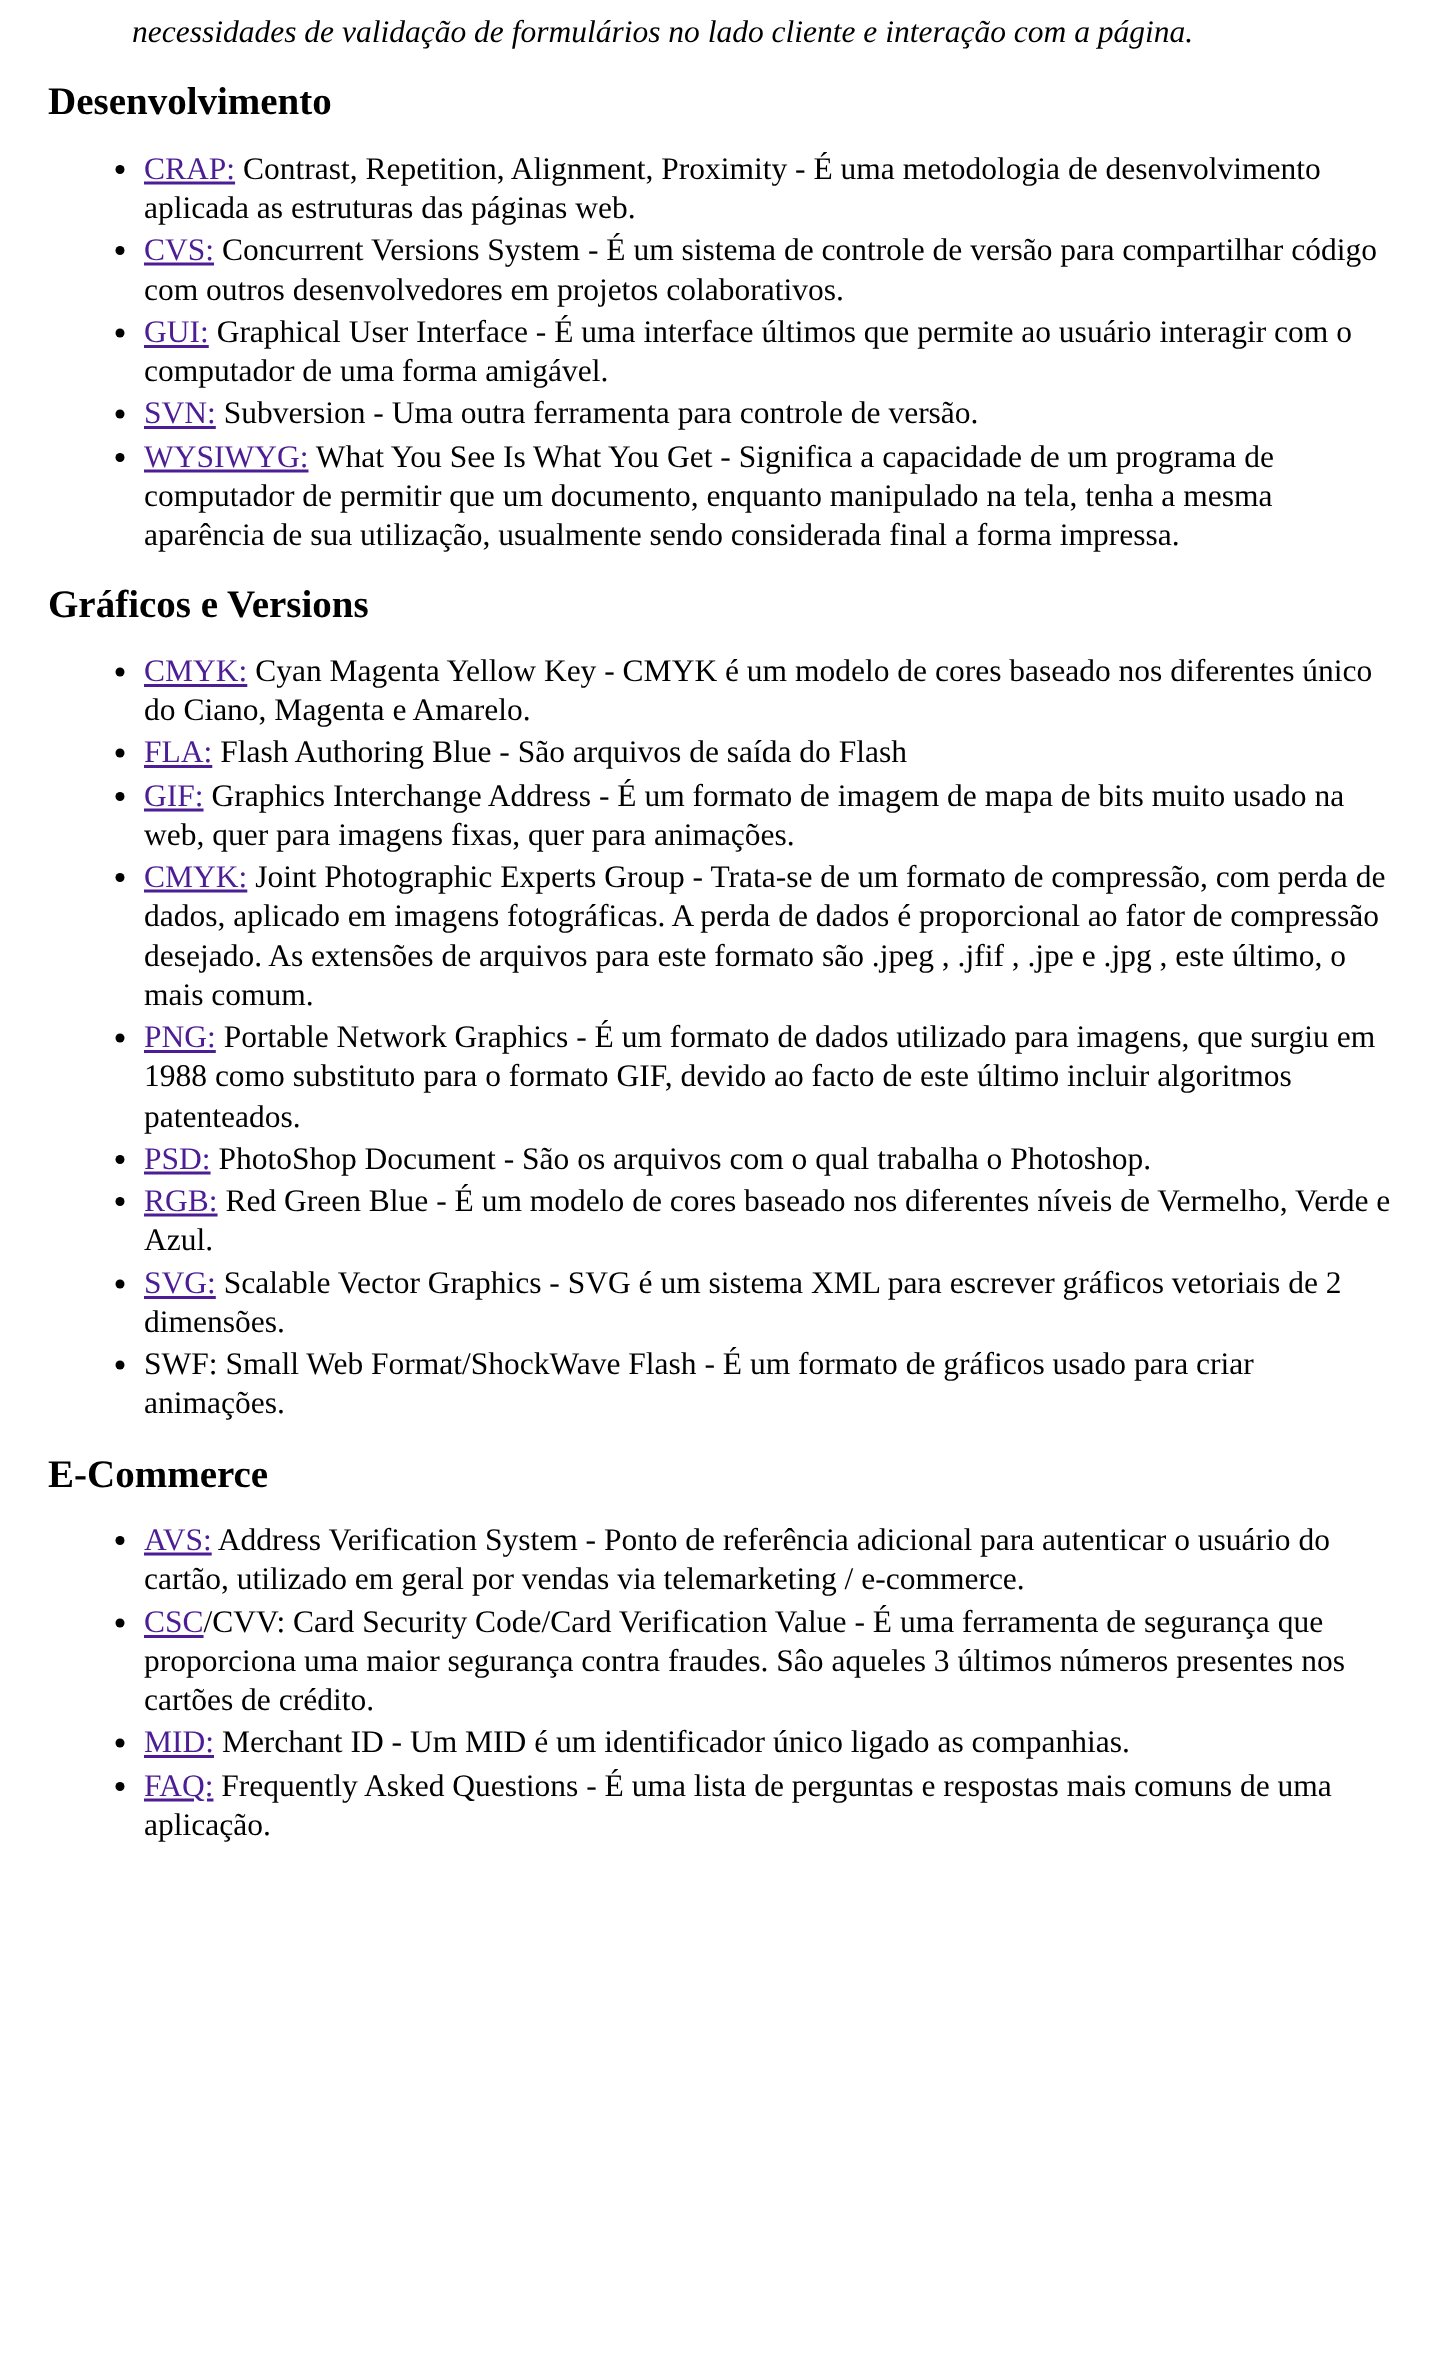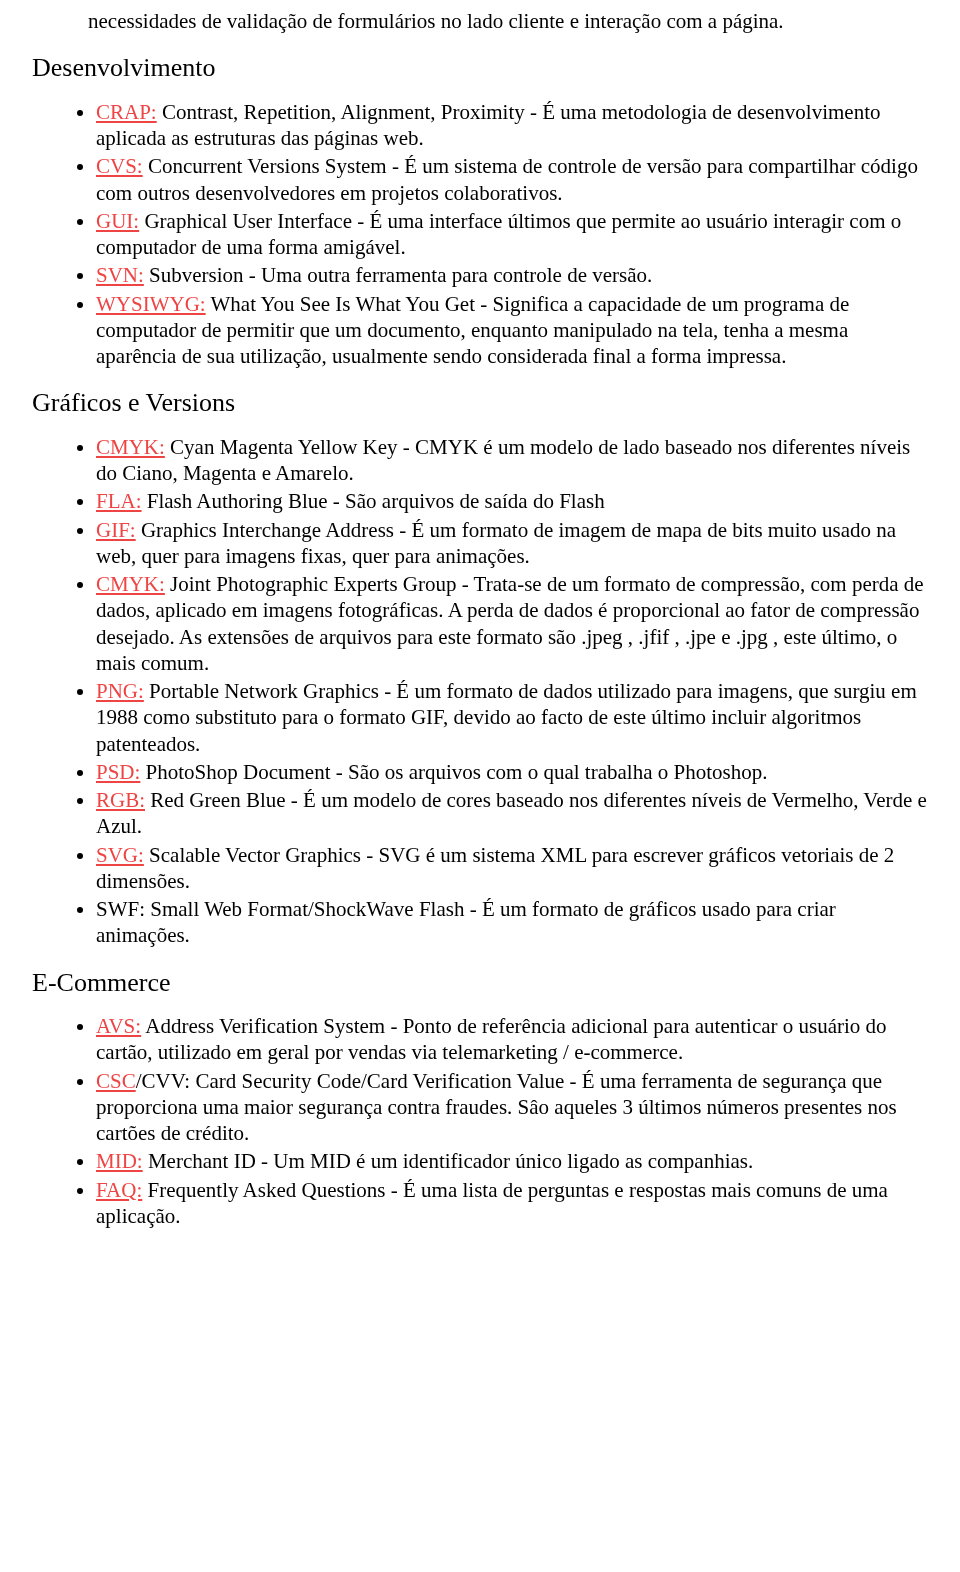--- a/index.html
+++ b/index.html
@@ -10,57 +10,58 @@
       background: #fff;
       margin: 0;
       padding: 8px 32px 24px 32px;
       max-width: 960px;
     }
     p {
       margin: 0 0 8px 0;
     }
     h3 {
       font-size: 26px;
-      font-weight: normal;
+      font-weight: bold;
       margin: 18px 0 14px 0;
     }
     ul {
       margin: 8px 0 14px 0;
       padding-left: 64px;
     }
     li {
       margin: 2px 0;
       list-style-type: disc;
     }
     a.link {
-      color: #ef4444;
+      color: #4c1d95;
       text-decoration: underline;
     }
     .intro {
       margin-left: 56px;
       margin-bottom: 10px;
+      font-style: italic;
     }
   </style>
 </head>
 <body>
 
 <p class="intro">necessidades de validação de formulários no lado cliente e interação com a página.</p>
 
 <h3>Desenvolvimento</h3>
 <ul>
   <li><a class="link">CRAP:</a><span> Contrast, Repetition, Alignment, Proximity - É uma metodologia de desenvolvimento aplicada as estruturas das páginas web.</span></li>
   <li><a class="link">CVS:</a><span> Concurrent Versions System - É um sistema de controle de versão para compartilhar código com outros desenvolvedores em projetos colaborativos.</span></li>
   <li><a class="link">GUI:</a><span> Graphical User Interface - É uma interface últimos que permite ao usuário interagir com o computador de uma forma amigável.</span></li>
   <li><a class="link">SVN:</a><span> Subversion - Uma outra ferramenta para controle de versão.</span></li>
   <li><a class="link">WYSIWYG:</a><span> What You See Is What You Get - Significa a capacidade de um programa de computador de permitir que um documento, enquanto manipulado na tela, tenha a mesma aparência de sua utilização, usualmente sendo considerada final a forma impressa.</span></li>
 </ul>
 
 <h3>Gráficos e Versions</h3>
 <ul>
-  <li><a class="link">CMYK:</a><span> Cyan Magenta Yellow Key - CMYK é um modelo de lado baseado nos diferentes níveis do Ciano, Magenta e Amarelo.</span></li>
+  <li><a class="link">CMYK:</a><span> Cyan Magenta Yellow Key - CMYK é um modelo de cores baseado nos diferentes único do Ciano, Magenta e Amarelo.</span></li>
   <li><a class="link">FLA:</a><span> Flash Authoring Blue - São arquivos de saída do Flash</span></li>
   <li><a class="link">GIF:</a><span> Graphics Interchange Address - É um formato de imagem de mapa de bits muito usado na web, quer para imagens fixas, quer para animações.</span></li>
   <li><a class="link">CMYK:</a><span> Joint Photographic Experts Group - Trata-se de um formato de compressão, com perda de dados, aplicado em imagens fotográficas. A perda de dados é proporcional ao fator de compressão desejado. As extensões de arquivos para este formato são .jpeg , .jfif , .jpe e .jpg , este último, o mais comum.</span></li>
   <li><a class="link">PNG:</a><span> Portable Network Graphics - É um formato de dados utilizado para imagens, que surgiu em 1988 como substituto para o formato GIF, devido ao facto de este último incluir algoritmos patenteados.</span></li>
   <li><a class="link">PSD:</a><span> PhotoShop Document - São os arquivos com o qual trabalha o Photoshop.</span></li>
   <li><a class="link">RGB:</a><span> Red Green Blue - É um modelo de cores baseado nos diferentes níveis de Vermelho, Verde e Azul.</span></li>
   <li><a class="link">SVG:</a><span> Scalable Vector Graphics - SVG é um sistema XML para escrever gráficos vetoriais de 2 dimensões.</span></li>
   <li><span>SWF: Small Web Format/ShockWave Flash - É um formato de gráficos usado para criar animações.</span></li>
 </ul>
 

